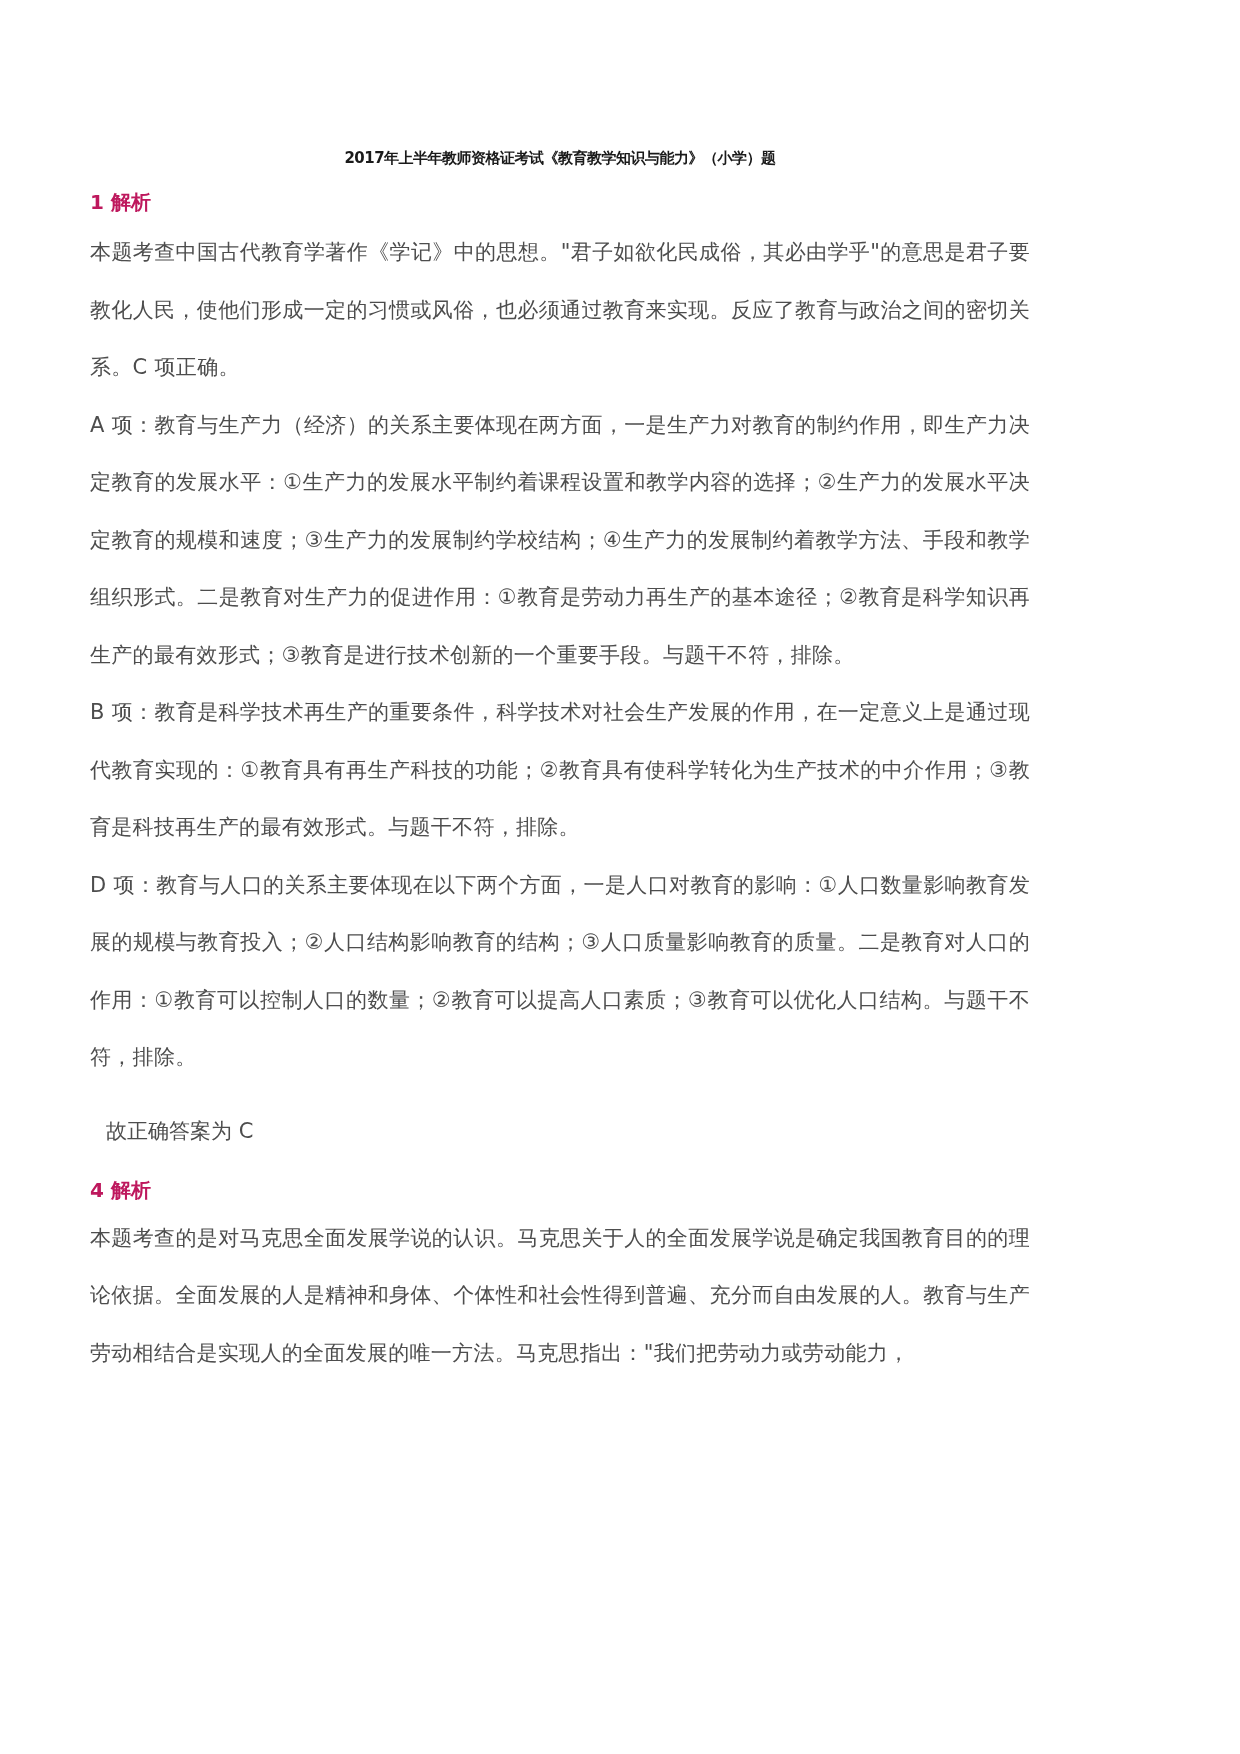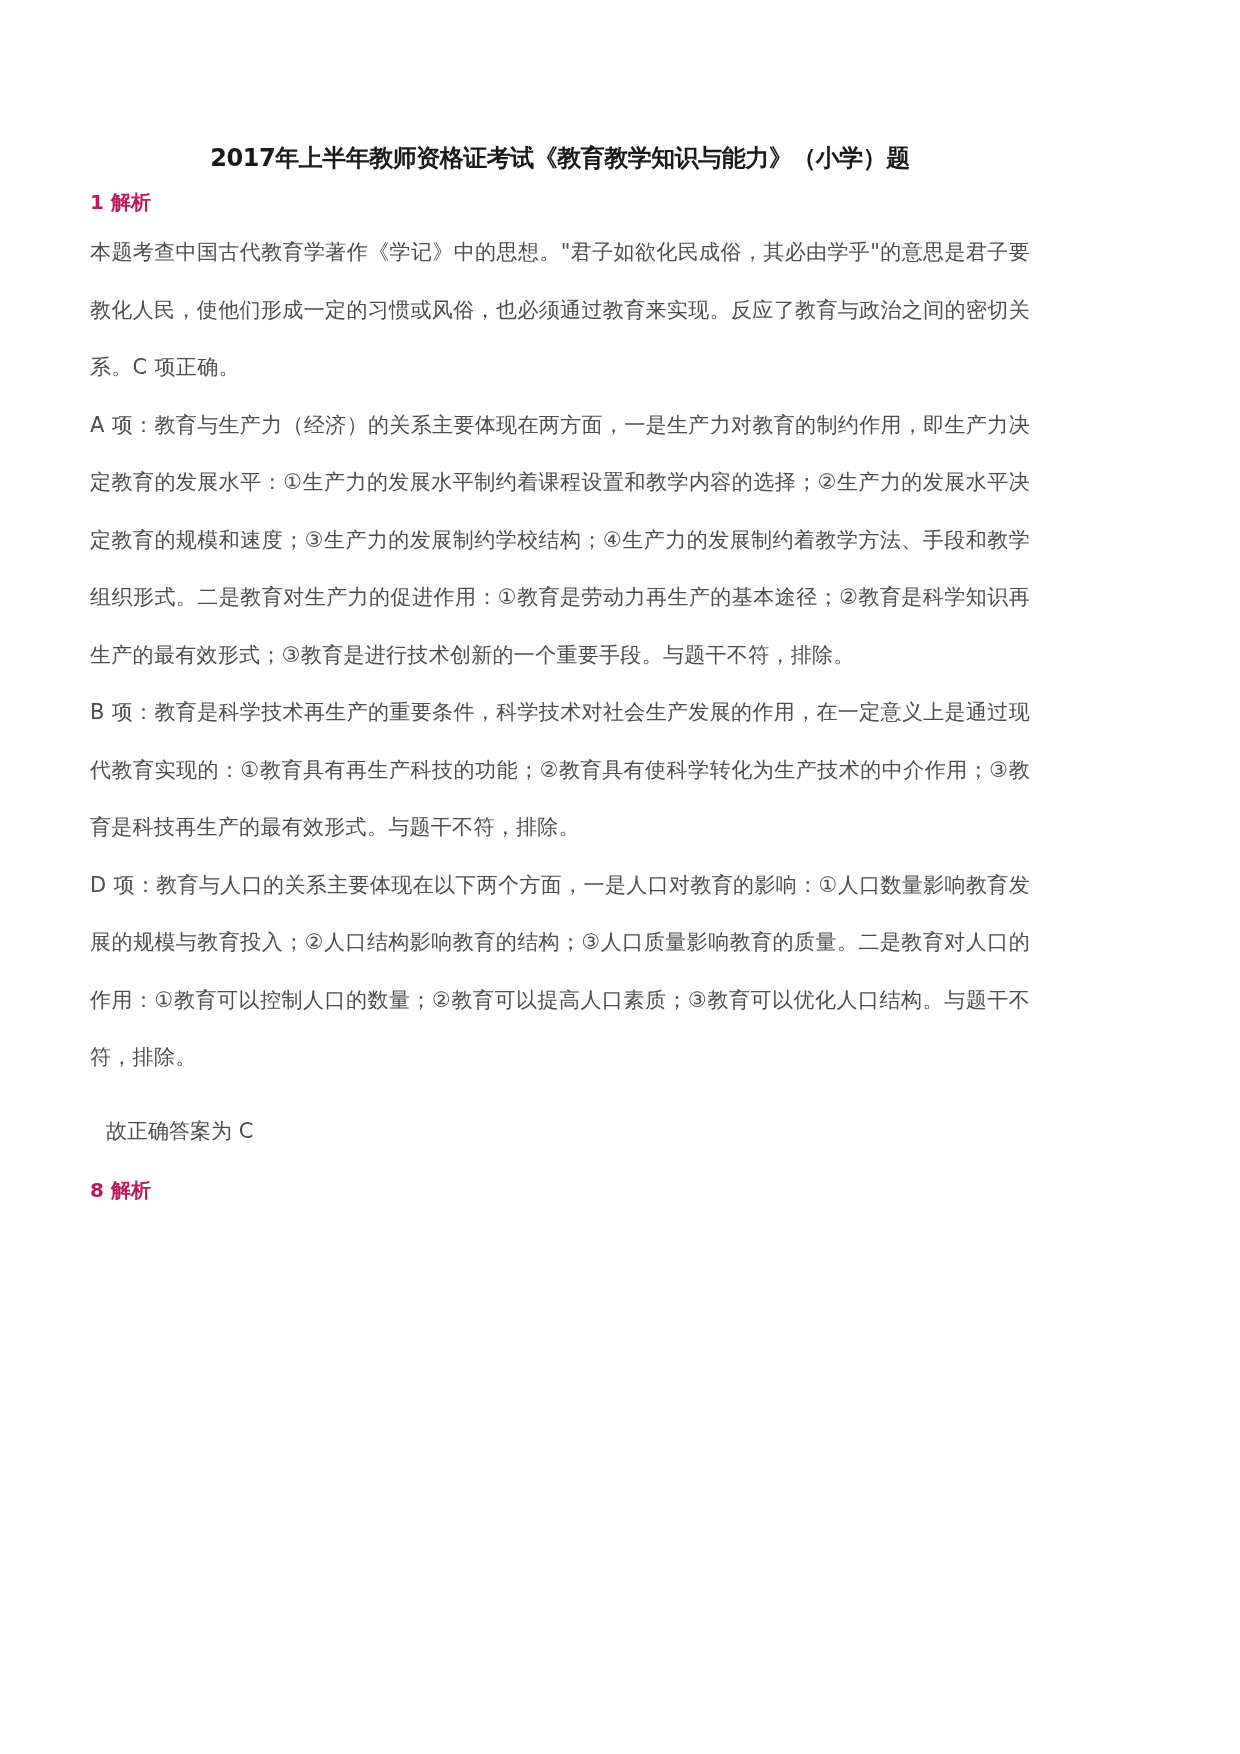--- a/index.html
+++ b/index.html
@@ -17,21 +17,21 @@
   }
   .page {
     position: absolute;
     left: 90px;
     top: 138px;
     width: 940px;
   }
   .doc-title {
     text-align: center;
     font-weight: bold;
-    font-size: 24px;
+    font-size: 15px;
     color: #1a1a1a;
     letter-spacing: -0.5px;
     margin: 0 0 10px 0;
     line-height: 40px;
   }
   .section-heading {
     font-size: 20px;
     font-weight: bold;
     color: #be185d;
     line-height: 28px;
@@ -63,15 +63,16 @@
   <section>
     <h2 class="section-heading" id="sec1-heading">1 解析</h2>
     <p class="para">本题考查中国古代教育学著作《学记》中的思想。"君子如欲化民成俗，其必由学乎"的意思是君子要教化人民，使他们形成一定的习惯或风俗，也必须通过教育来实现。反应了教育与政治之间的密切关系。C 项正确。</p>
     <p class="para">A 项：教育与生产力（经济）的关系主要体现在两方面，一是生产力对教育的制约作用，即生产力决定教育的发展水平：①生产力的发展水平制约着课程设置和教学内容的选择；②生产力的发展水平决定教育的规模和速度；③生产力的发展制约学校结构；④生产力的发展制约着教学方法、手段和教学组织形式。二是教育对生产力的促进作用：①教育是劳动力再生产的基本途径；②教育是科学知识再生产的最有效形式；③教育是进行技术创新的一个重要手段。与题干不符，排除。</p>
     <p class="para">B 项：教育是科学技术再生产的重要条件，科学技术对社会生产发展的作用，在一定意义上是通过现代教育实现的：①教育具有再生产科技的功能；②教育具有使科学转化为生产技术的中介作用；③教育是科技再生产的最有效形式。与题干不符，排除。</p>
     <p class="para">D 项：教育与人口的关系主要体现在以下两个方面，一是人口对教育的影响：①人口数量影响教育发展的规模与教育投入；②人口结构影响教育的结构；③人口质量影响教育的质量。二是教育对人口的作用：①教育可以控制人口的数量；②教育可以提高人口素质；③教育可以优化人口结构。与题干不符，排除。</p>
     <p class="answer">故正确答案为 C</p>
   </section>
 
   <section>
-    <h2 class="section-heading" id="sec2-heading">8 解析</h2>
+    <h2 class="section-heading" id="sec2-heading">4 解析</h2>
+    <p class="para">本题考查的是对马克思全面发展学说的认识。马克思关于人的全面发展学说是确定我国教育目的的理论依据。全面发展的人是精神和身体、个体性和社会性得到普遍、充分而自由发展的人。教育与生产劳动相结合是实现人的全面发展的唯一方法。马克思指出："我们把劳动力或劳动能力，</p>
   </section>
 </div>
 
 </body></html>

